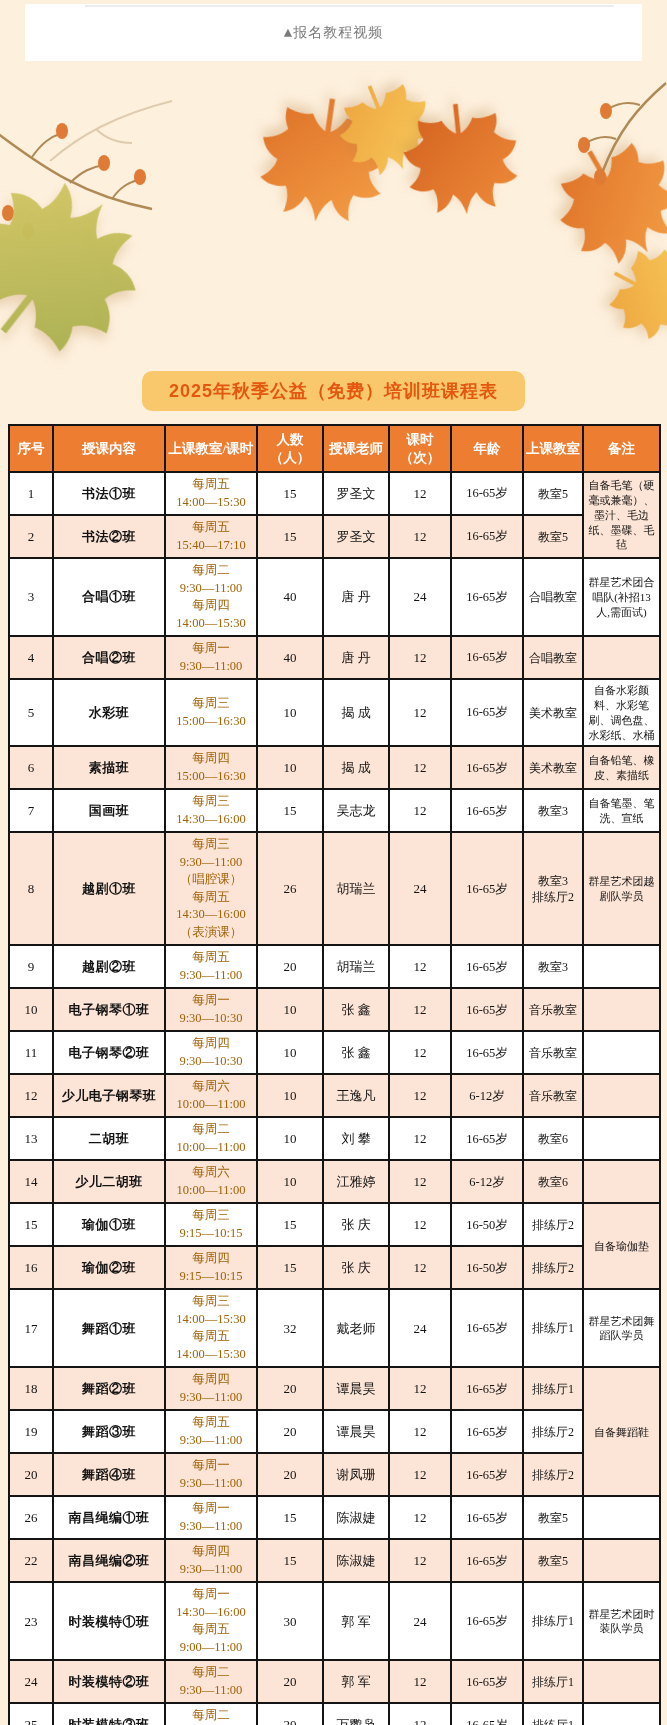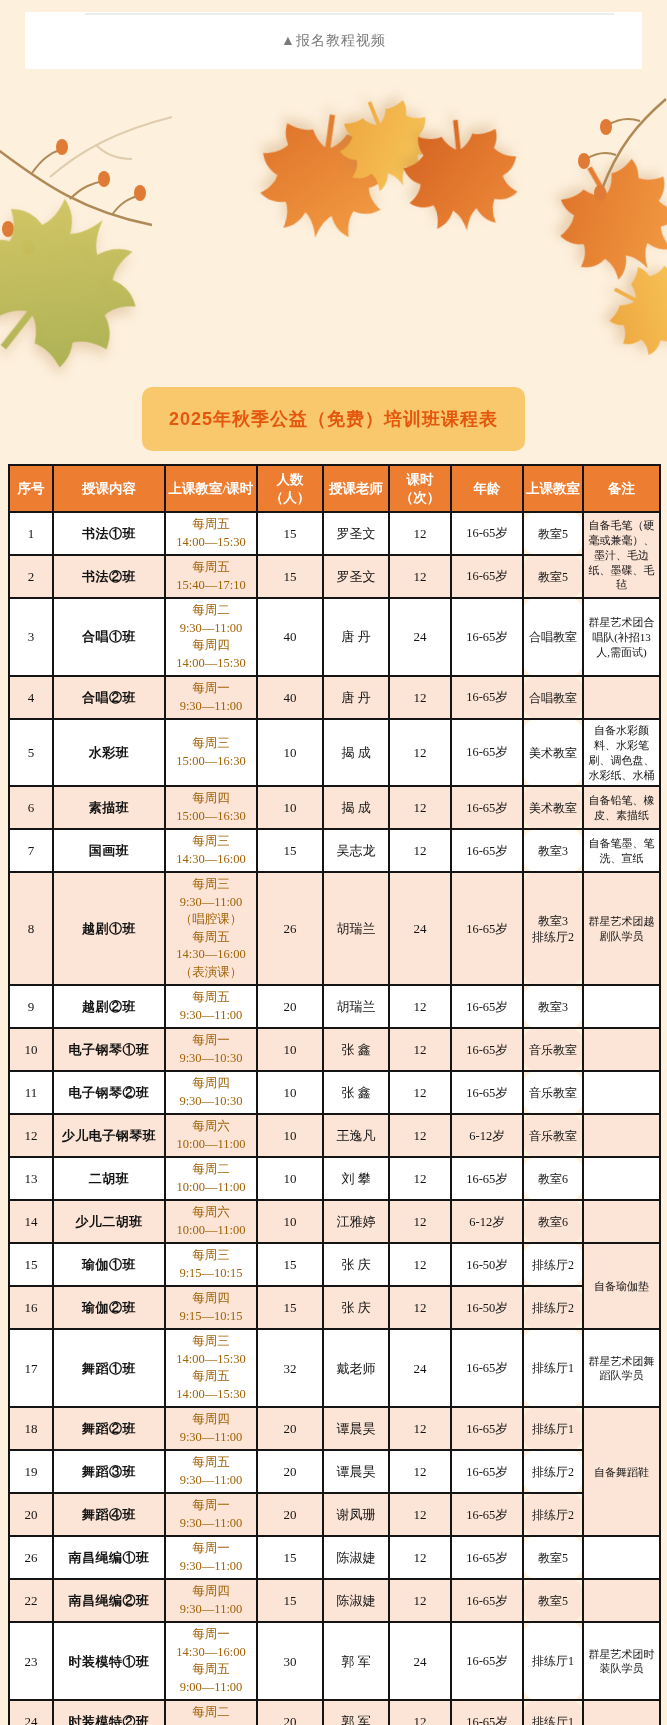--- a/index.html
+++ b/index.html
@@ -5,43 +5,44 @@
   html,body{margin:0;padding:0;}
   body{
     width:667px;
     background:#fdf0dd;
     font-family:"Liberation Sans","DejaVu Sans",sans-serif;
     -webkit-font-smoothing:antialiased;
   }
   
   .top-card{
     background:#ffffff;
-    margin:12px 25px;
+    margin:4px 25px;
     height:57px;
     display:flex;align-items:center;justify-content:center;
     position:relative;
+    font-family:Liberation Mono, monospace;
   }
   .top-card::before{
     content:"";position:absolute;top:1px;left:60px;right:28px;height:2px;background:#ededed;
   }
   .video-caption{color:#7a7a7a;font-size:14px;letter-spacing:1px;}
   
   .leaves{position:relative;height:306px;overflow:hidden;}
   .leaf{position:absolute;filter:drop-shadow(3px 7px 6px rgba(186,128,66,.30));}
   .twig{position:absolute;}
   
   .banner-row{text-align:center;margin:0 0 13px;}
   .banner{
     display:inline-block;
     background:#f9c86c;
     color:#e4570e;
     font-weight:bold;
     font-size:18px;
     letter-spacing:1px;
-    padding:20px 27px;
+    padding:8px 27px;
     border-radius:10px;
   }
   
   .table-wrap{margin:0 8px 22px;}
   table{
     border-collapse:collapse;
     width:651px;
     table-layout:fixed;
     font-family:"Liberation Serif","DejaVu Serif",serif;
   }
@@ -62,21 +63,21 @@
     font-size:13.5px;
     padding:5px 1px;
     line-height:1.3;
   }
   tbody tr{background:#ffffff;}
   tbody tr.alt{background:#fce4d6;}
   td.shade{background:#fce4d6;}
   .c-course{font-weight:bold;letter-spacing:.5px;}
   .c-time{color:#a16207;font-size:12.5px;padding:3px 1px;}
   .time-line{line-height:1.4;}
-  .c-room{font-size:12px;white-space:pre-line;border-radius:14px;}
+  .c-room{font-size:12px;white-space:pre-line;}
   .c-remark{font-size:11px;line-height:1.35;padding:3px 2px;}
   .c-num{font-size:13px;}
   .c-age{font-size:12.5px;}
 </style>
 </head>
 <body>
 
 <div class="top-card">
   <span class="video-caption">▲报名教程视频</span>
 </div>

